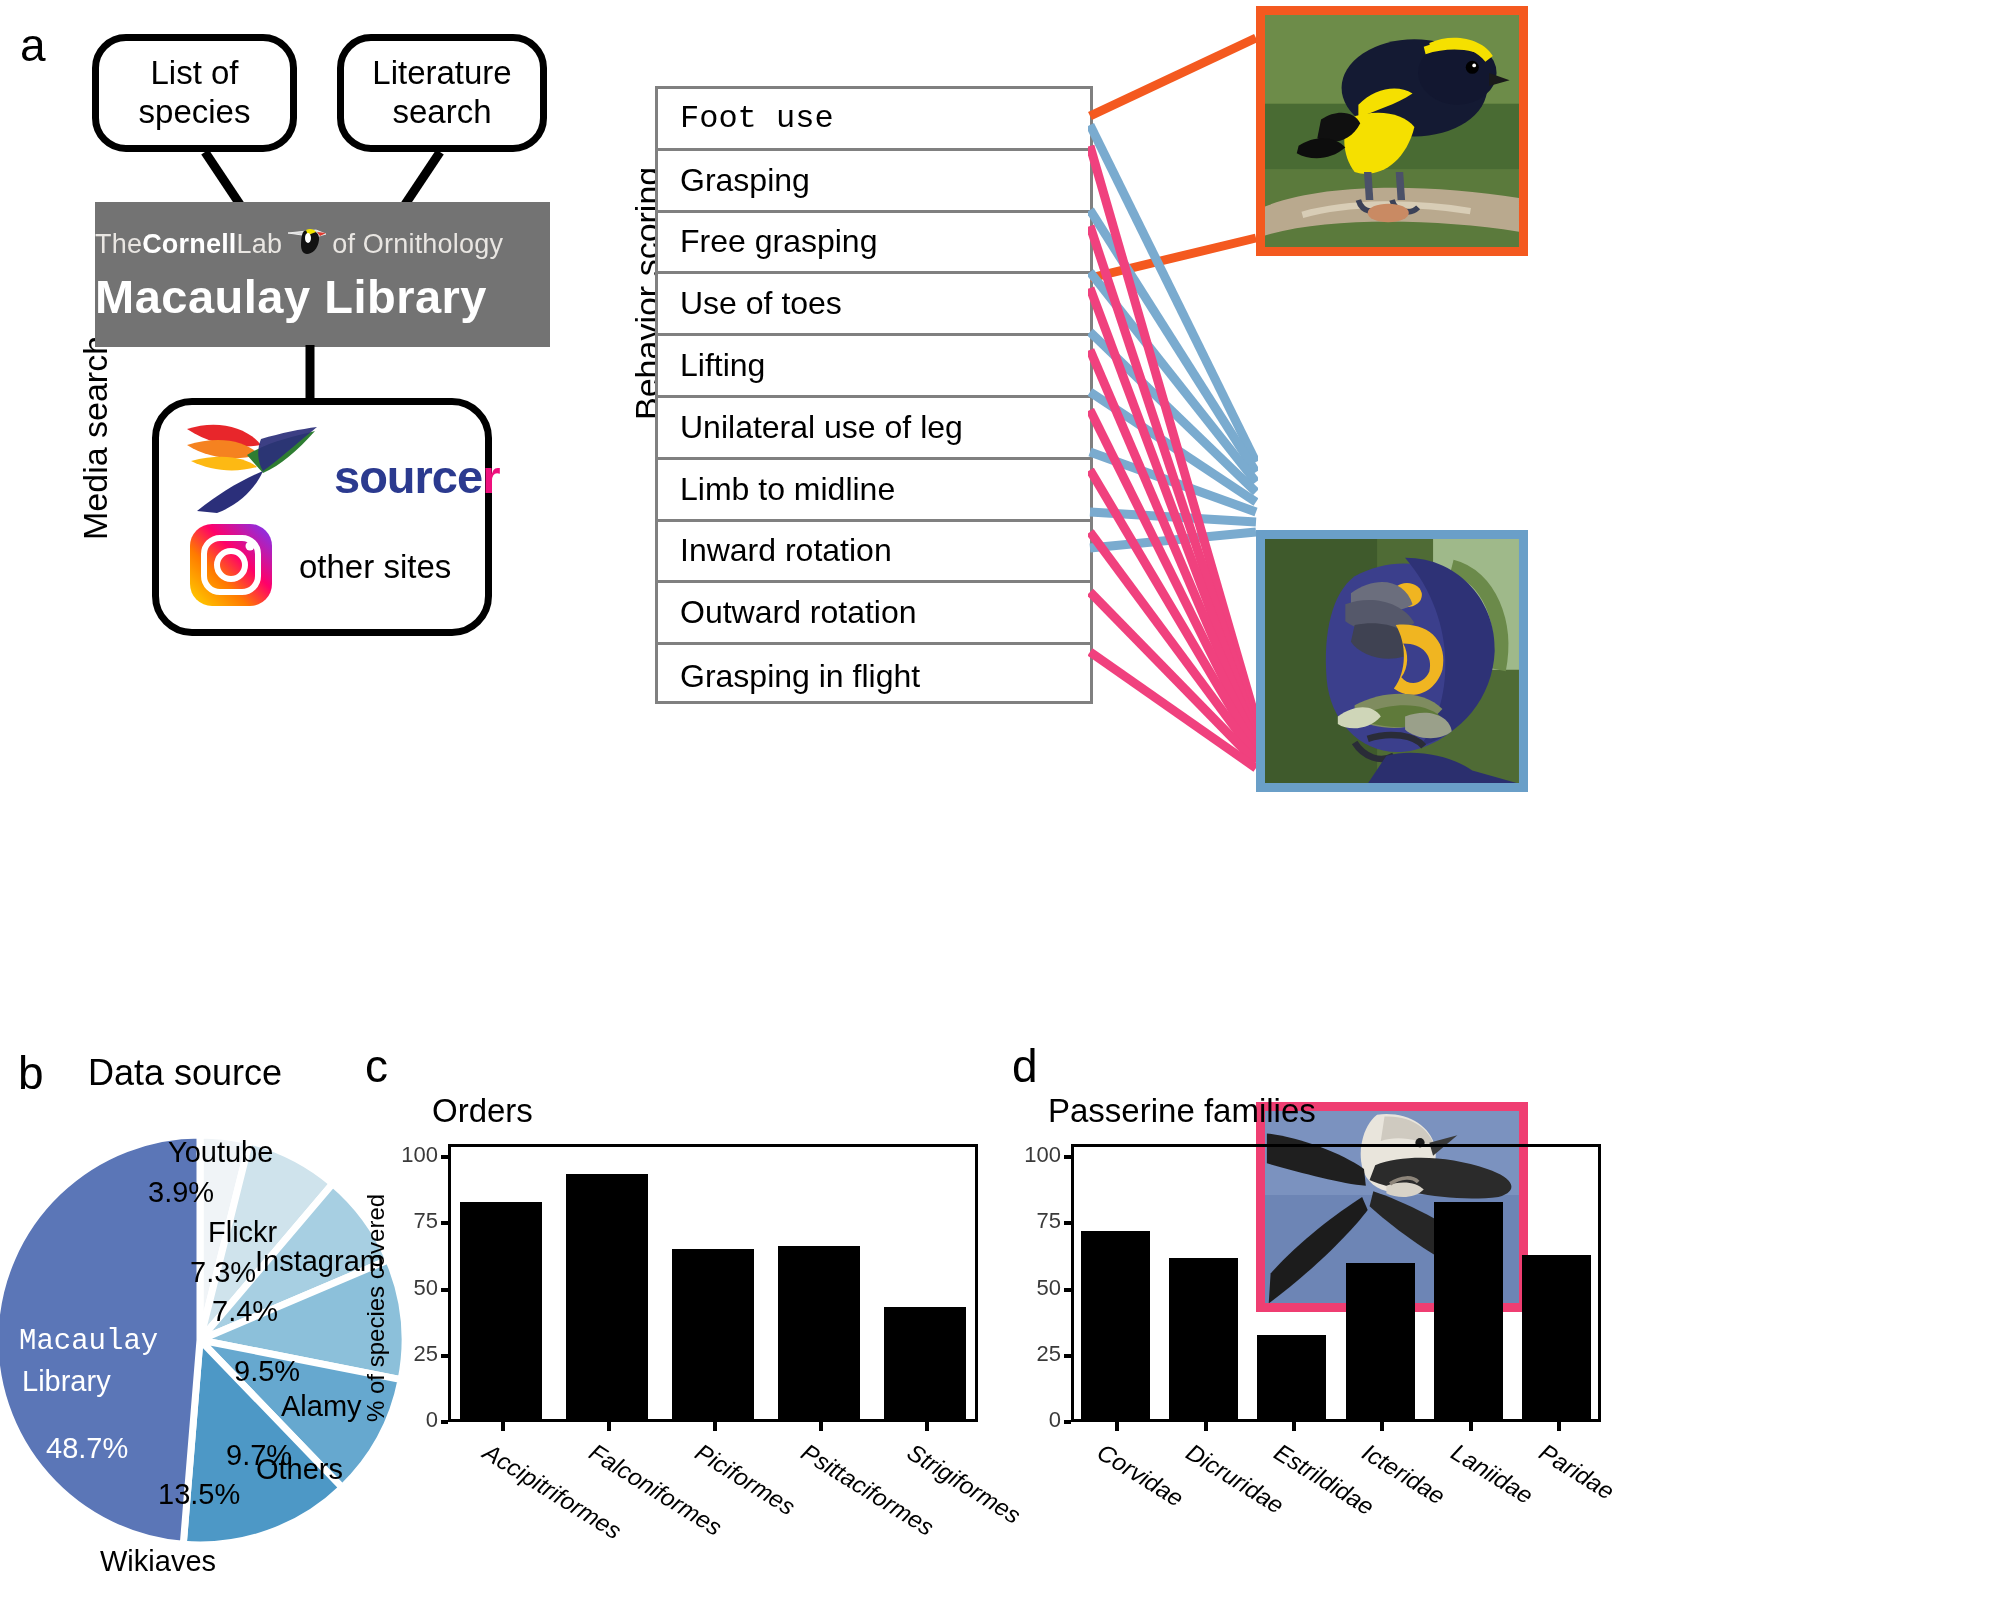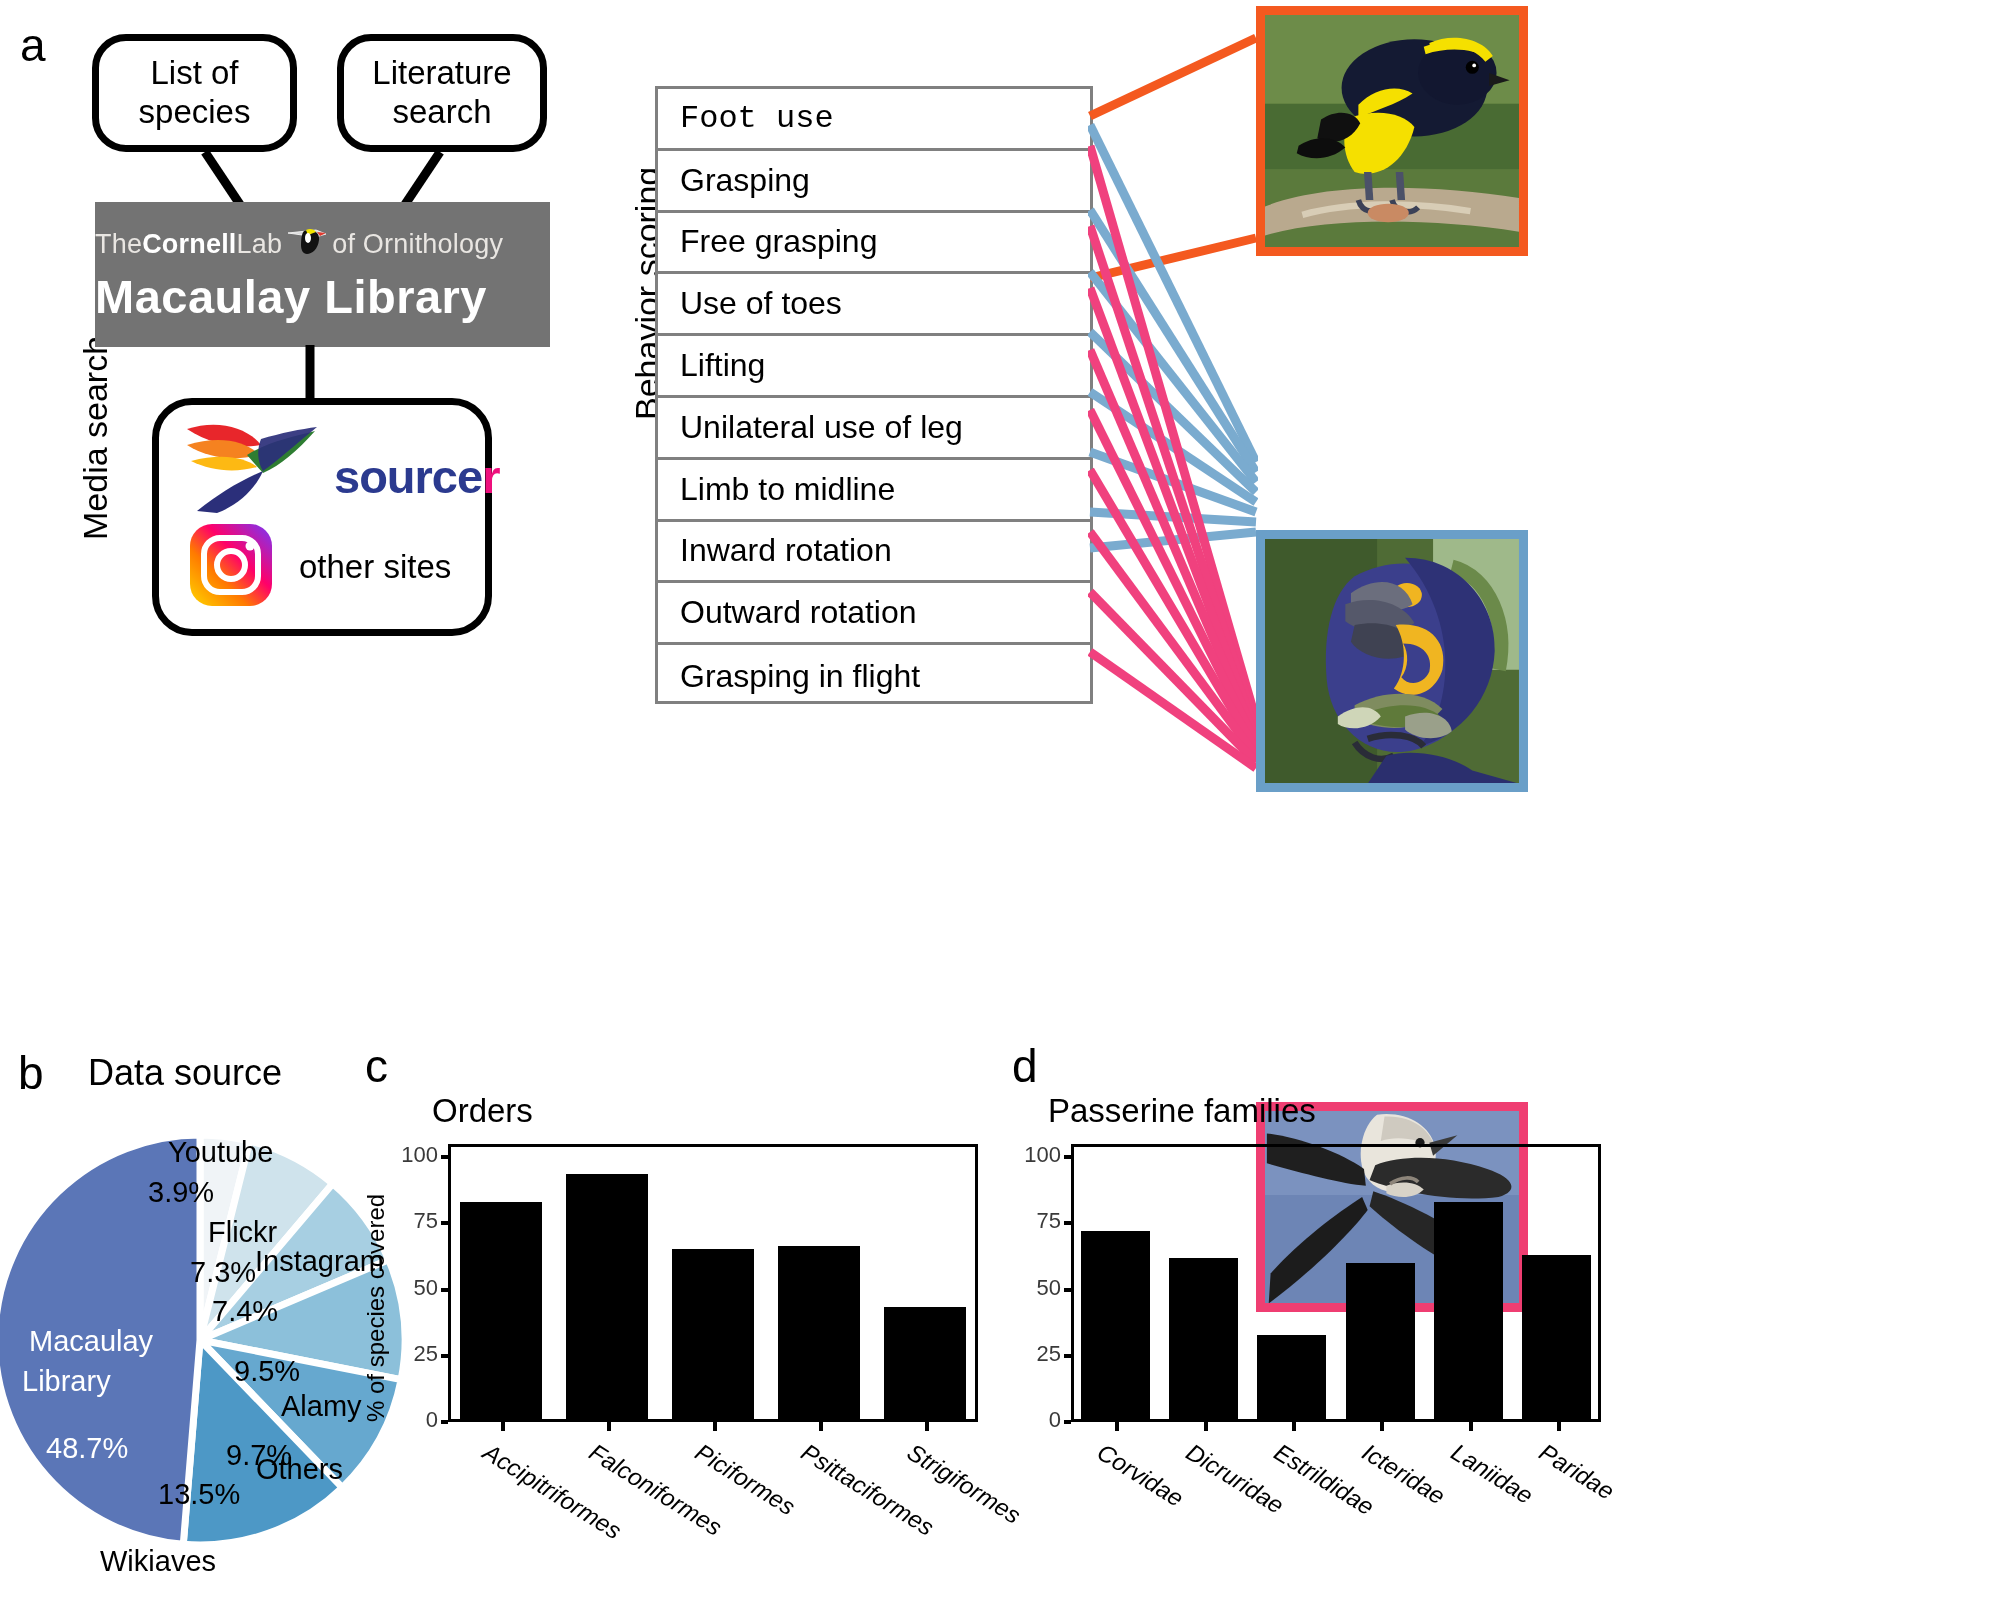--- a/index.html
+++ b/index.html
@@ -273,21 +273,21 @@
     <div class="pie-lab " style="left: 208px; top: 1216px;">Flickr</div>
     <div class="pie-lab " style="left: 190px; top: 1256px;">7.3%</div>
     <div class="pie-lab " style="left: 255px; top: 1245px;">Instagram</div>
     <div class="pie-lab " style="left: 212px; top: 1295px;">7.4%</div>
     <div class="pie-lab " style="left: 234px; top: 1355px;">9.5%</div>
     <div class="pie-lab " style="left: 281px; top: 1390px;">Alamy</div>
     <div class="pie-lab " style="left: 226px; top: 1418px; margin-top: 21px;">9.7%</div>
     <div class="pie-lab " style="left: 256px; top: 1453px;">Others</div>
     <div class="pie-lab " style="left: 158px; top: 1478px;">13.5%</div>
     <div class="pie-lab " style="left: 100px; top: 1545px;">Wikiaves</div>
-    <div class="pie-lab w" style="left: 29px; top: 1325px;">Macaulay</div>
+    <div class="pie-lab w" style="left: 19px; top: 1325px; font-family: Liberation Mono, monospace;">Macaulay</div>
     <div class="pie-lab w" style="left: 22px; top: 1365px;">Library</div>
     <div class="pie-lab w" style="left: 46px; top: 1432px;">48.7%</div>
   </div>
 
 <div class="abs panel-letter" style="left:365px;top:1043px;">c</div>
 <div class="abs chart-title" style="left:432px;top:1092px;">Orders</div>
 <div id="chart-c" class="abs" style="left:370px;top:1130px;width:640px;height:470px;">
     <div class="plotframe" style="left: 78px; top: 14px; width: 530px; height: 278px;"></div>
     <div class="tick-lab" style="left: 24px; top: 277px; width: 44px;">0</div>
     <div class="axis-line" style="left: 71px; top: 290px; width: 7px; height: 4px;"></div>

